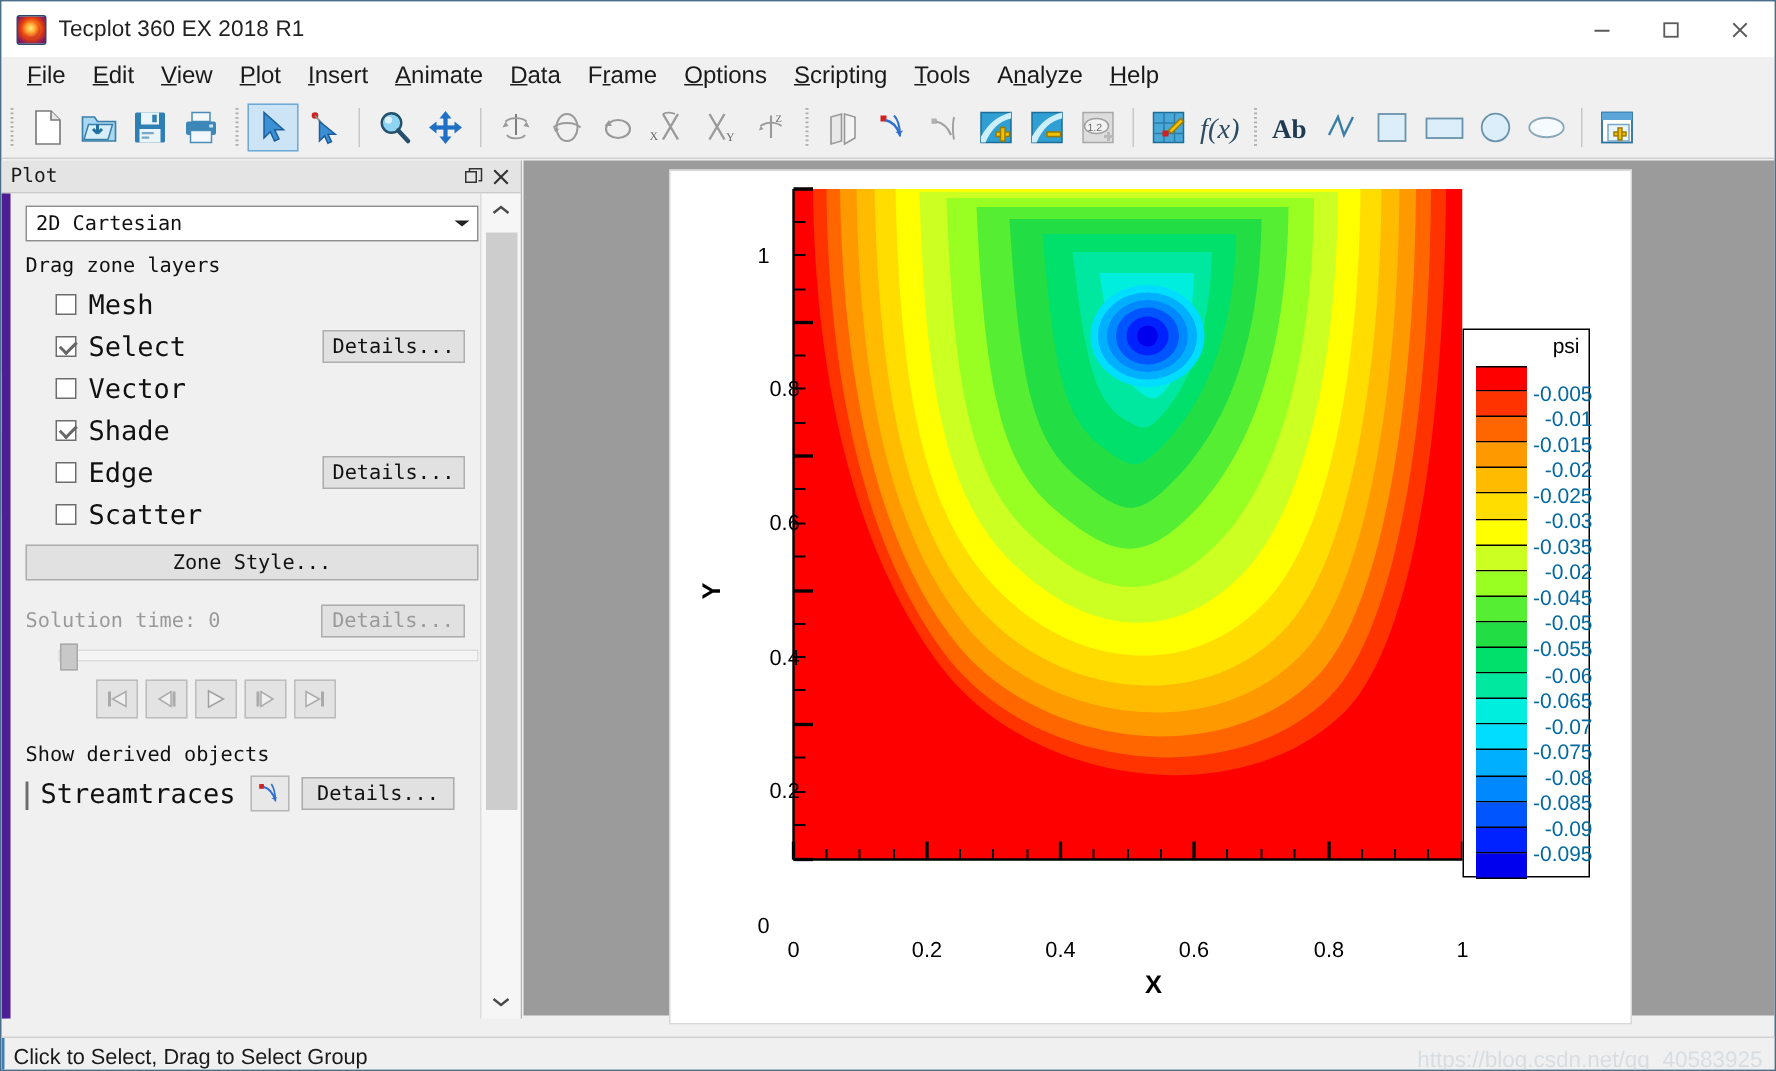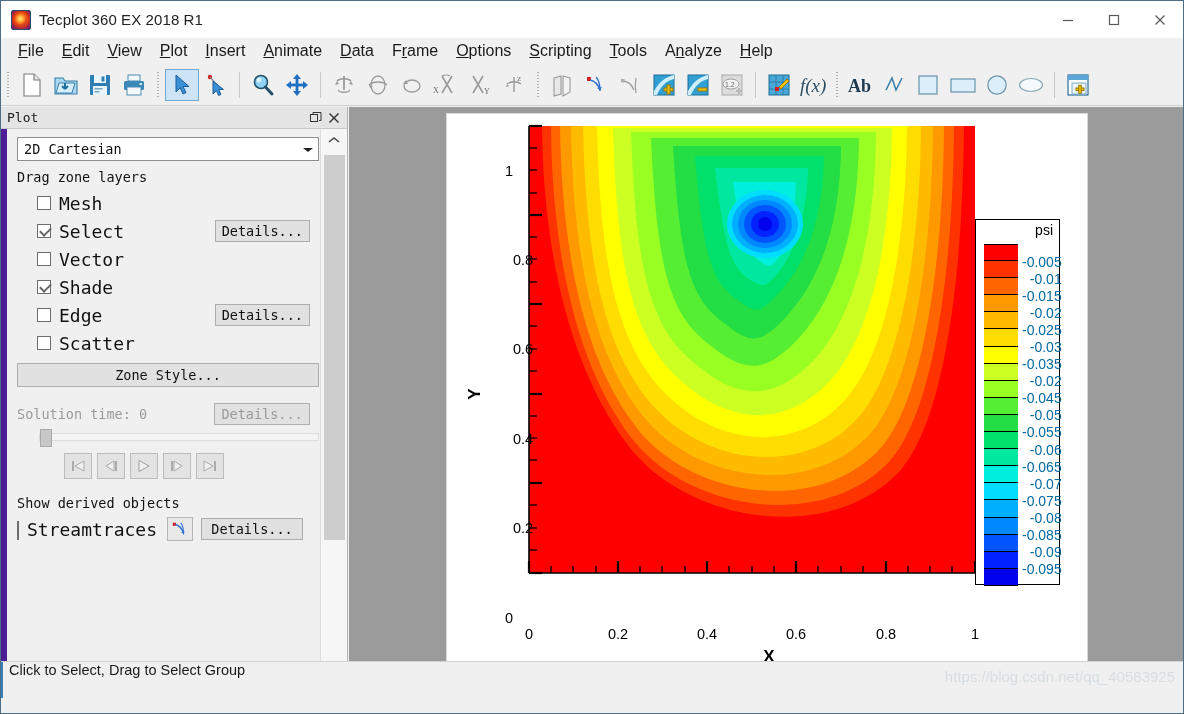--- a/index.html
+++ b/index.html
@@ -229,23 +229,23 @@
   .legend-labels { position: absolute; left: 46px; top: 24px; }
   .leg-lab {
     height: 17.1px; line-height: 17.1px;
     font-family: "Liberation Sans", sans-serif; font-size: 14px; color: #0369a1;
     white-space: nowrap;
     text-align: right;
   }
 
   
   .statusbar {
-    position: absolute; left: 0; bottom: 0; width: 1182px; height: 52px;
+    position: absolute; left: 0; bottom: 0; width: 1182px; height: 22px;
     background: #f0f0f0; border-top: 1px solid #d2d2d2;
-    display: flex; align-items: flex-start;
+    display: flex; align-items: flex-end;
   }
   .status-text {
     margin-left: 8px; font-size: 14.5px; color: #1a1a1a;
   }
   .watermark {
     position: absolute; right: 8px; top: 6px;
     font-size: 15px; color: #d7dde1;
     font-family: "Liberation Sans", sans-serif;
   }
   .statusbar-accent {

